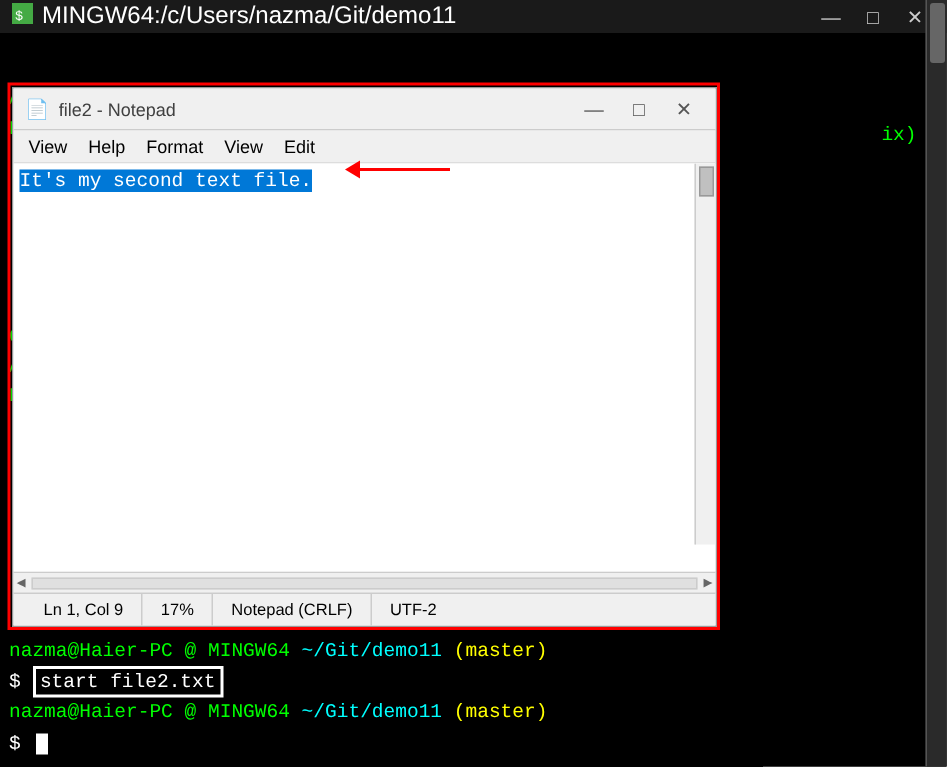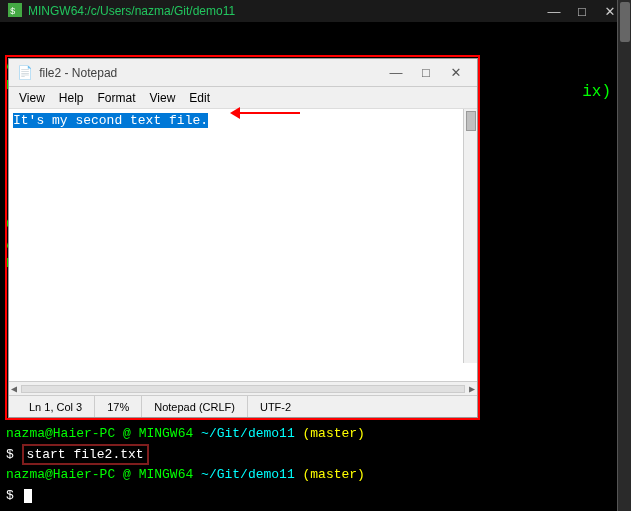--- a/index.html
+++ b/index.html
@@ -268,38 +268,38 @@
       background: #666;
       margin: 2px auto;
       border-radius: 2px;
     }
 
     
     .terminal-right {
       position: absolute;
       top: 80px;
       right: 20px;
-      font-size: 16px;
+      font-size: 13px;
       color: #00ff00;
       line-height: 1.5;
     }
   </style>
 </head>
 <body>
 
 <div class="terminal">
 
   <div class="terminal-titlebar">
     <span style="margin-right:6px;">
       <svg width="14" height="14" viewBox="0 0 14 14">
           <rect width="14" height="14" fill="#4a4"></rect>
           <text x="2" y="11" font-size="9" fill="#fff">$</text>
         </svg>
     </span>
-    <span style="font-family:'Segoe UI',Arial,sans-serif;font-size:12px;color:#22c55e;">MINGW64:/c/Users/nazma/Git/demo11</span>
+    <span style="font-family:'Segoe UI',Arial,sans-serif;font-size:16px;color:#ffffff;">MINGW64:/c/Users/nazma/Git/demo11</span>
     <div style="margin-left:auto;display:flex;gap:2px;">
       <button style="width:26px;height:18px;background:none;border:none;color:#ccc;cursor:pointer;font-size:13px;">—</button>
       <button style="width:26px;height:18px;background:none;border:none;color:#ccc;cursor:pointer;font-size:13px;">□</button>
       <button style="width:26px;height:18px;background:none;border:none;color:#ccc;cursor:pointer;font-size:13px;">✕</button>
     </div>
   </div>
 
   <div class="terminal-top">
     <div style="height:30px;"></div>
     <div style="color:#00ff00;font-size:13px;">A</div>
@@ -354,21 +354,21 @@
     </div>
 
     <div class="notepad-hscrollbar">
       <span style="font-size:10px;cursor:pointer;color:#666;">◀</span>
       <div style="flex:1;height:8px;background:#e0e0e0;margin:0 4px;border:1px solid #ccc;"></div>
       <span style="font-size:10px;cursor:pointer;color:#666;">▶</span>
     </div>
 
     <div class="notepad-statusbar">
       <div class="status-section">
-        <span>Ln 1, Col 3</span>
+        <span>Ln 1, Col 9</span>
       </div>
       <div class="status-section">
         <span>17%</span>
       </div>
       <div class="status-section">
         <span>Notepad (CRLF)</span>
       </div>
       <div class="status-section">
         <span>UTF-2</span>
       </div>
@@ -382,21 +382,21 @@
       <span style="color:#00ff00;">@</span>
       <span style="color:#00ff00;">MINGW64</span>
       <span style="color:#fff;"> </span>
       <span style="color:#00ffff;">~/Git/demo11</span>
       <span style="color:#fff;"> </span>
       <span style="color:#ffff00;">(master)</span>
     </div>
 
     <div>
       <span style="color:#fff;">$ </span>
-      <span style="color:#fff;border:2px solid #7f1d1d;padding:1px 3px;">
+      <span style="color:#fff;border:2px solid #ffffff;padding:1px 3px;">
         <span style="color:#fff;font-family:'Courier New',monospace;font-size:13px;">start file2.txt</span>
       </span>
     </div>
 
     <div>
       <span style="color:#00ff00;">nazma@Haier-PC</span>
       <span style="color:#00ff00;">@</span>
       <span style="color:#00ff00;">MINGW64</span>
       <span style="color:#fff;"> </span>
       <span style="color:#00ffff;">~/Git/demo11</span>

